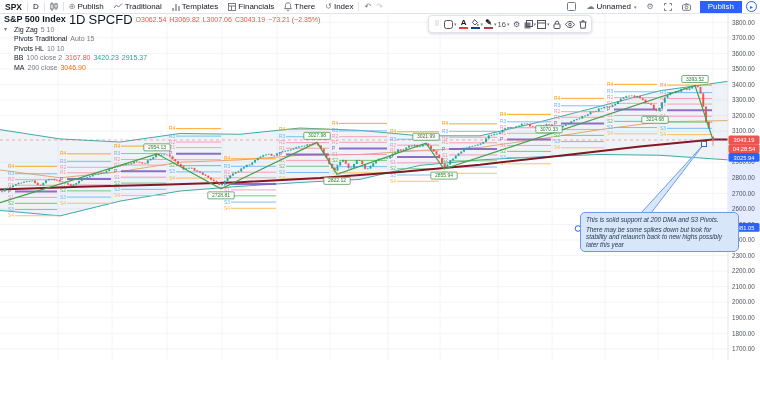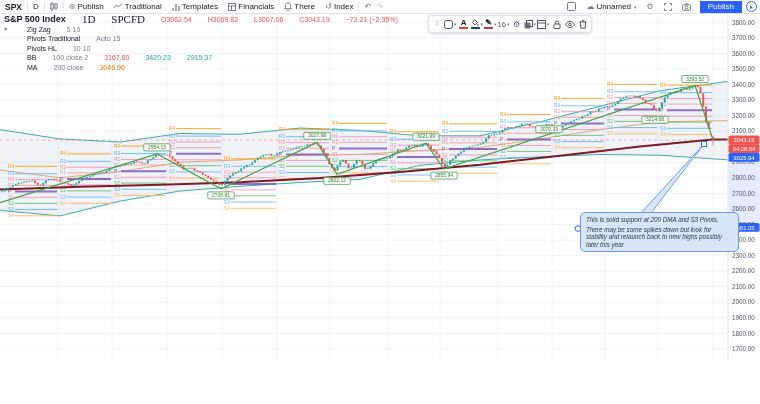--- a/index.html
+++ b/index.html
@@ -13,23 +13,23 @@
   .tb-item{display:flex;align-items:center;gap:2px;padding:0 5px;height:100%;cursor:pointer;white-space:nowrap;}
   .tb-sep{width:1px;height:9px;background:#e0e3eb;}
   .sym{font-weight:bold;font-size:8.5px;}
   .gicon{color:#787b86;font-size:8px;line-height:1;display:inline-flex;align-items:center;}
   .gicon svg{display:block;}
   .publish{background:#2962ff;color:#fff;border-radius:0;padding:1.5px 8px;font-size:8px;margin:0 4px;cursor:pointer;}
   .avatar{width:9px;height:9px;border:1.5px solid #2962ff;border-radius:50%;display:flex;align-items:center;
           justify-content:center;color:#2962ff;font-size:6px;cursor:pointer;}
   
   #legend{position:absolute;left:4px;top:15px;z-index:20;font-size:7px;line-height:9.6px;white-space:nowrap;}
-  .lg-row{display:flex;align-items:center;gap:16px;}
+  .lg-row{display:flex;align-items:center;gap:3px;}
   .lg-title{font-size:9px;font-weight:bold;color:#131722;}
-  .lg-dim{color:#131722;font-size:11px;font-family:Liberation Serif, serif;}
+  .lg-dim{color:#131722;font-size:13px;}
   .lg-ohlc{color:#ef5350;font-size:7px;}
   .lg-name{color:#131722;}
   .lg-par{color:#787b86;}
   .caret{color:#787b86;font-size:6px;width:7px;display:inline-block;}
   .caret.empty{visibility:hidden;}
   .val-red{color:#ef5350;}
   .val-teal{color:#26a69a;}
   .val-orange{color:#ef6c00;}
   
   #dtoolbar{position:absolute;left:428px;top:15px;height:16px;background:#fff;border:1px solid #e0e3eb;

